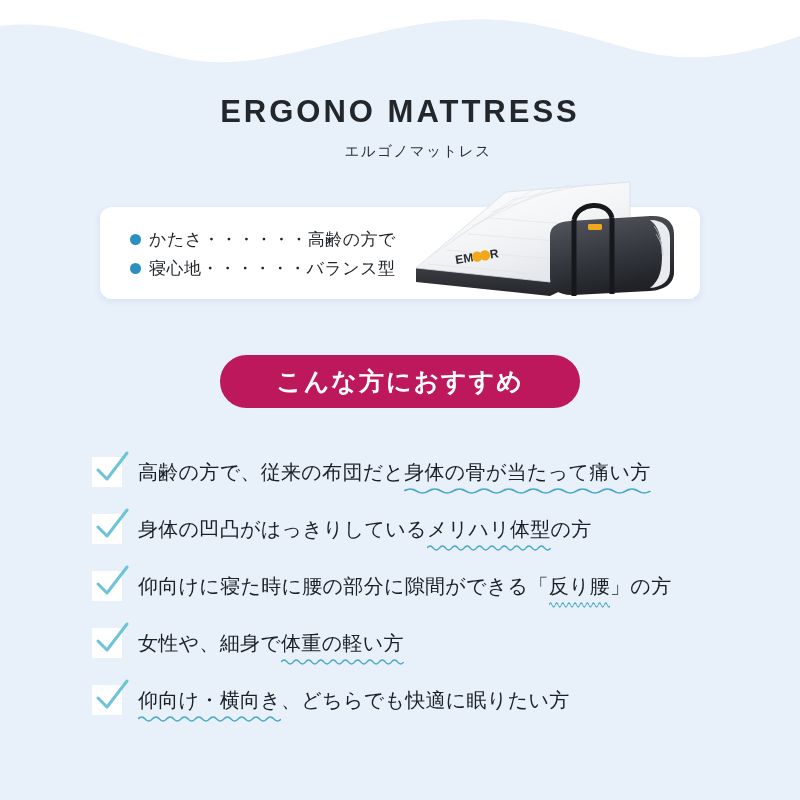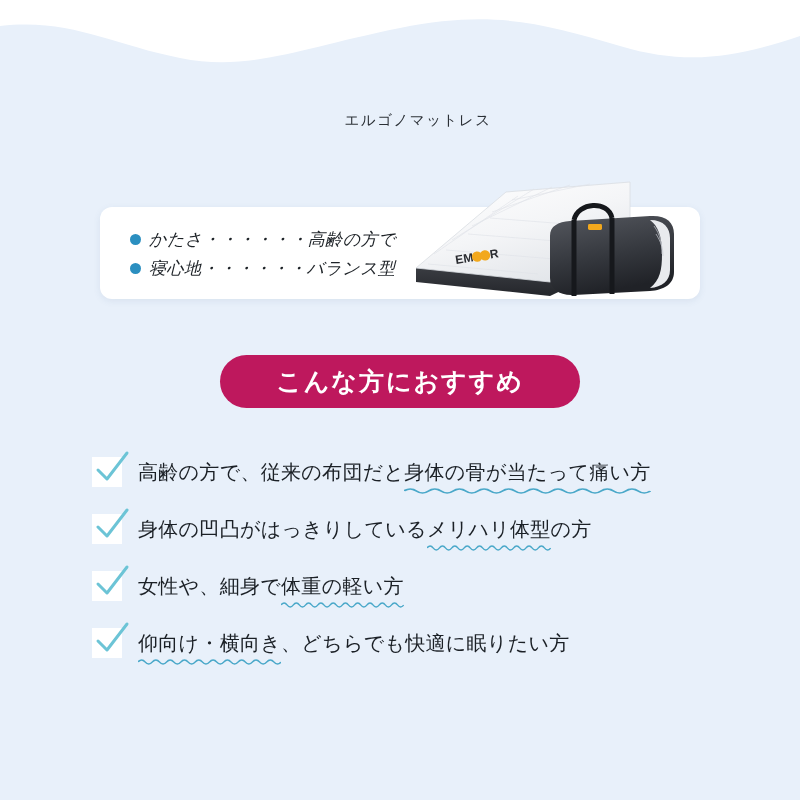--- a/index.html
+++ b/index.html
@@ -24,21 +24,20 @@
     margin-top:15px;font-size:14.5px;letter-spacing:1.5px;color:#2b3036;
     font-family:"DejaVu Sans",sans-serif;
     margin-left:36px;
   }
 
   
   .spec-card{
     position:absolute;left:100px;top:207px;width:600px;height:92px;
     background:#fff;border-radius:12px;
     box-shadow:0 2px 7px rgba(80,110,150,.10);
-    font-style:italic;
   }
   .spec-list{position:absolute;left:30px;top:18px;}
   .spec-row{display:flex;align-items:center;height:29px;}
   .spec-dot{
     width:11px;height:11px;border-radius:50%;background:#2b8fc0;
     margin-right:8px;flex:0 0 auto;
   }
   .spec-text{
     font-size:17px;color:#1d2227;letter-spacing:.5px;white-space:nowrap;
     font-family:"DejaVu Sans",sans-serif;
@@ -75,20 +74,21 @@
 </head>
 <body>
 
 <div class="page">
 
   <svg class="topwave" viewBox="0 0 800 70" preserveAspectRatio="none">
     <path d="M0,26 C70,18 110,44 180,58 C250,72 300,48 400,28 C490,10 540,22 620,46 C690,67 740,56 800,36 L800,0 L0,0 Z" fill="#ffffff"></path>
   </svg>
 
   <div class="heading">
+    <div class="title">ERGONO MATTRESS</div>
     <div class="subtitle">エルゴノマットレス</div>
   </div>
 
   <div class="spec-card">
     <div class="spec-list">
 
       <div class="spec-row">
         <span class="spec-dot"></span>
         <span class="spec-text">かたさ</span>
         <span class="spec-text">・・・・・・</span>
@@ -186,20 +186,31 @@
         <span class="sq"></span>
         <svg width="38" height="38" viewBox="0 0 38 38">
             <path d="M5,20 L14,29 L34,3" fill="none" stroke="#6cc4d6" stroke-width="3" stroke-linecap="round" stroke-linejoin="round"></path>
           </svg>
       </span>
       <span class="check-text"><span>身体の凹凸がはっきりしている</span><span class="wavy"><span>メリハリ体型</span><svg preserveAspectRatio="none" viewBox="0 0 100 7">
               <path d="M0,4 Q2.5,0 5,4 T10,4 T15,4 T20,4 T25,4 T30,4 T35,4 T40,4 T45,4 T50,4 T55,4 T60,4 T65,4 T70,4 T75,4 T80,4 T85,4 T90,4 T95,4 T100,4" fill="none" stroke="#4aa8c9" stroke-width="1.3"></path>
             </svg></span><span>の方</span></span>
     </div>
 
+    <div class="check-row">
+      <span class="check-box">
+        <span class="sq"></span>
+        <svg width="38" height="38" viewBox="0 0 38 38">
+            <path d="M5,20 L14,29 L34,3" fill="none" stroke="#6cc4d6" stroke-width="3" stroke-linecap="round" stroke-linejoin="round"></path>
+          </svg>
+      </span>
+      <span class="check-text"><span>仰向けに寝た時に腰の部分に隙間ができる「</span><span class="wavy"><span>反り腰</span><svg preserveAspectRatio="none" viewBox="0 0 100 7">
+              <path d="M0,4 Q2.5,0 5,4 T10,4 T15,4 T20,4 T25,4 T30,4 T35,4 T40,4 T45,4 T50,4 T55,4 T60,4 T65,4 T70,4 T75,4 T80,4 T85,4 T90,4 T95,4 T100,4" fill="none" stroke="#4aa8c9" stroke-width="1.3"></path>
+            </svg></span><span>」の方</span></span>
+    </div>
 
     <div class="check-row">
       <span class="check-box">
         <span class="sq"></span>
         <svg width="38" height="38" viewBox="0 0 38 38">
             <path d="M5,20 L14,29 L34,3" fill="none" stroke="#6cc4d6" stroke-width="3" stroke-linecap="round" stroke-linejoin="round"></path>
           </svg>
       </span>
       <span class="check-text"><span>女性や、細身で</span><span class="wavy"><span>体重の軽い方</span><svg preserveAspectRatio="none" viewBox="0 0 100 7">
               <path d="M0,4 Q2.5,0 5,4 T10,4 T15,4 T20,4 T25,4 T30,4 T35,4 T40,4 T45,4 T50,4 T55,4 T60,4 T65,4 T70,4 T75,4 T80,4 T85,4 T90,4 T95,4 T100,4" fill="none" stroke="#4aa8c9" stroke-width="1.3"></path>

